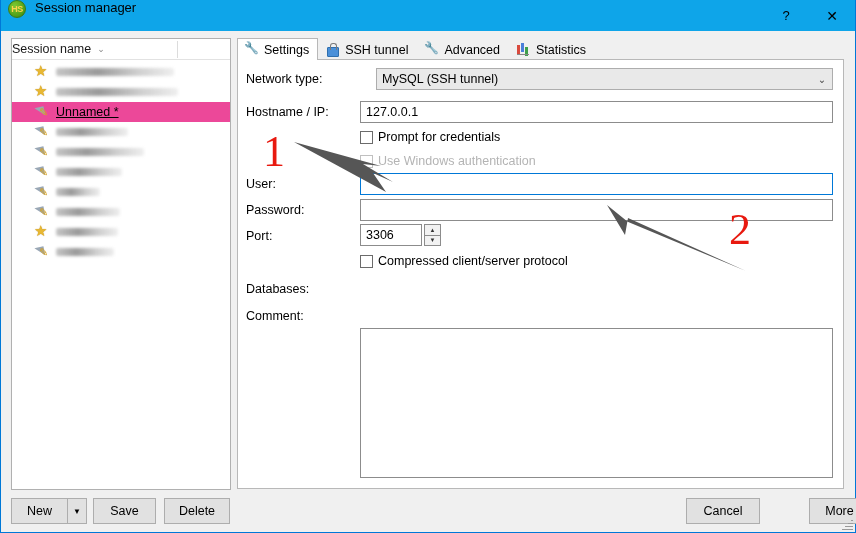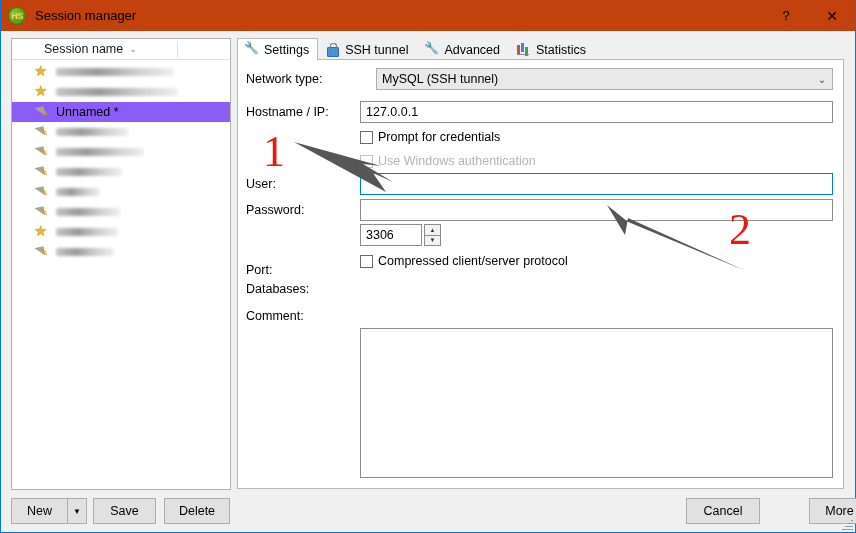--- a/index.html
+++ b/index.html
@@ -24,23 +24,22 @@
     background: #f0f0f0;
     border: 1px solid #0078d7;
     border-top: none;
   }
 
   
   #titlebar {
     position: absolute;
     left: 0; top: 0; right: 0;
     height: 31px;
-    background: #c2410c;
-    display: flex;
-    align-items: center;
+    background: #0ea5e9;
+    display: flex;
   }
   #app-icon {
     width: 18px; height: 18px;
     margin-left: 7px; margin-right: 9px;
     border-radius: 50%;
     background: radial-gradient(circle at 35% 30%, #7dc832 0%, #4f9e18 70%, #2f6b0c 100%);
     border: 1px solid #3d7a12;
     color: #ffd34d;
     font-size: 9px;
     font-weight: bold;
@@ -76,21 +75,20 @@
     border-bottom: 1px solid #e2e2e2;
     display: flex;
     align-items: center;
     position: relative;
     background: #fff;
   }
   #list-header-label {
     padding-left: 0;
     font-size: 12.5px;
     color: #1a1a1a;
-    margin-left: 32px;
   }
   #sort-chevron {
     margin-left: 6px;
     color: #888;
     font-size: 9px;
     line-height: 1;
   }
   #col-divider {
     position: absolute;
     left: 165px; top: 2px; bottom: 1px;
@@ -99,21 +97,22 @@
   #session-list {
     padding-top: 2px;
   }
   .session-row {
     height: 20px;
     display: flex;
     align-items: center;
     padding-left: 22px;
   }
   .session-row.selected {
-    background: #8b5cf6;
+    background: #ec4899;
+    text-decoration: underline;
   }
   .row-icon {
     width: 17px; height: 15px;
     margin-right: 5px;
     flex: 0 0 auto;
     position: relative;
   }
   .icon-star::before {
     content: "\2605";
     position: absolute;
@@ -541,21 +540,21 @@
       <div class="lbl" style="top:117px;">User:</div>
       <div class="ctrl" style="top:113px;">
         <div class="textbox focused"></div>
       </div>
 
       <div class="lbl" style="top:143px;">Password:</div>
       <div class="ctrl" style="top:139px;">
         <div class="textbox"></div>
       </div>
 
-      <div class="lbl" style="top:169px;margin-top:34px;">Port:</div>
+      <div class="lbl" style="top:169px;">Port:</div>
       <div class="spin-wrap" style="top:164px;">
         <div class="spin-box">3306</div>
         <div class="spin-btns">
           <div class="spin-btn">▲</div>
           <div class="spin-btn">▼</div>
         </div>
       </div>
 
       <div class="cb-row" style="top:192px;">
         <span class="cb-box"></span>

